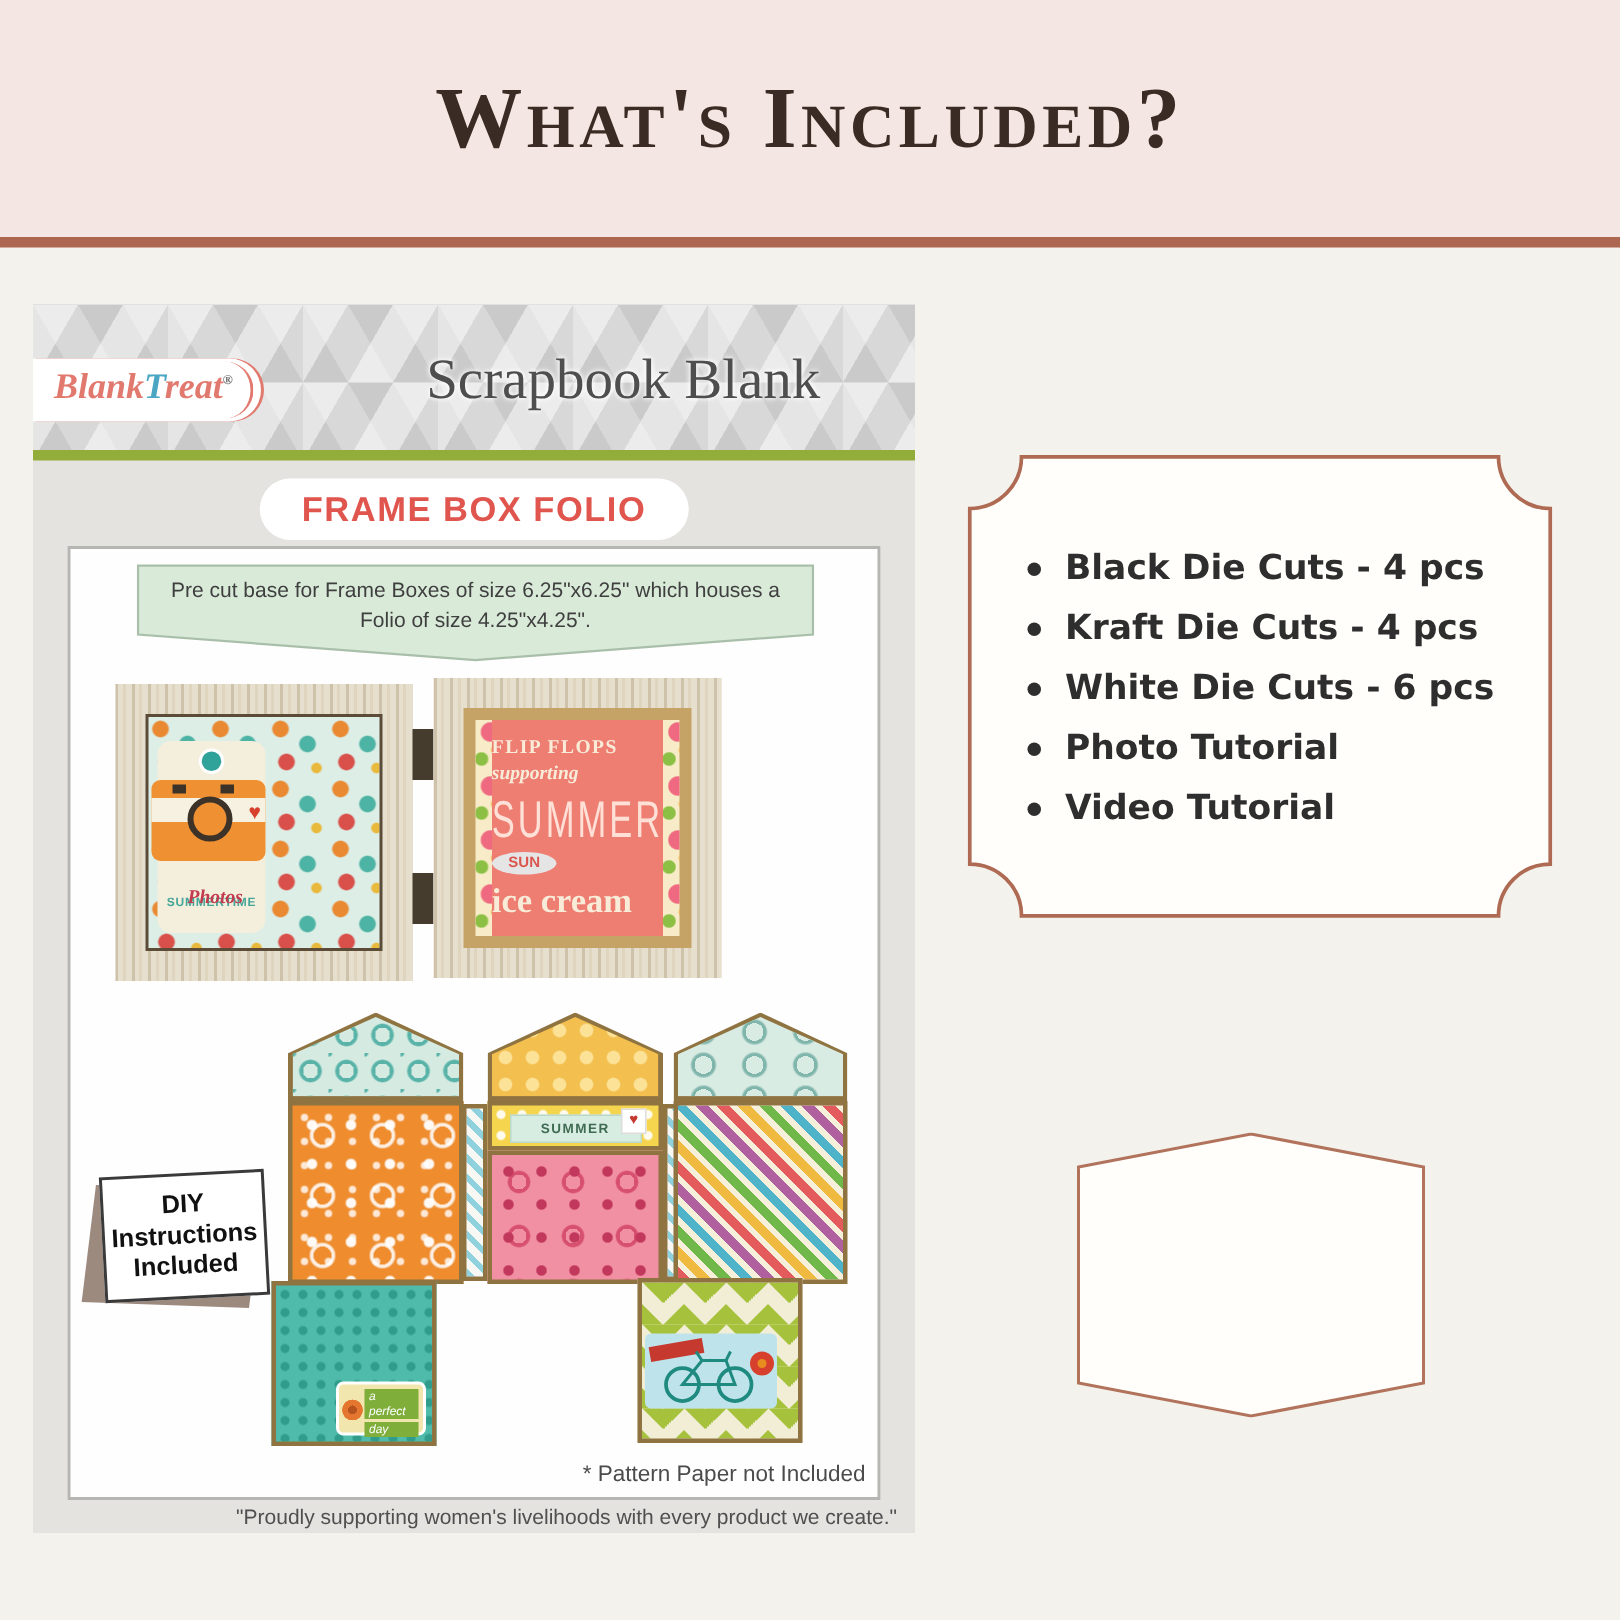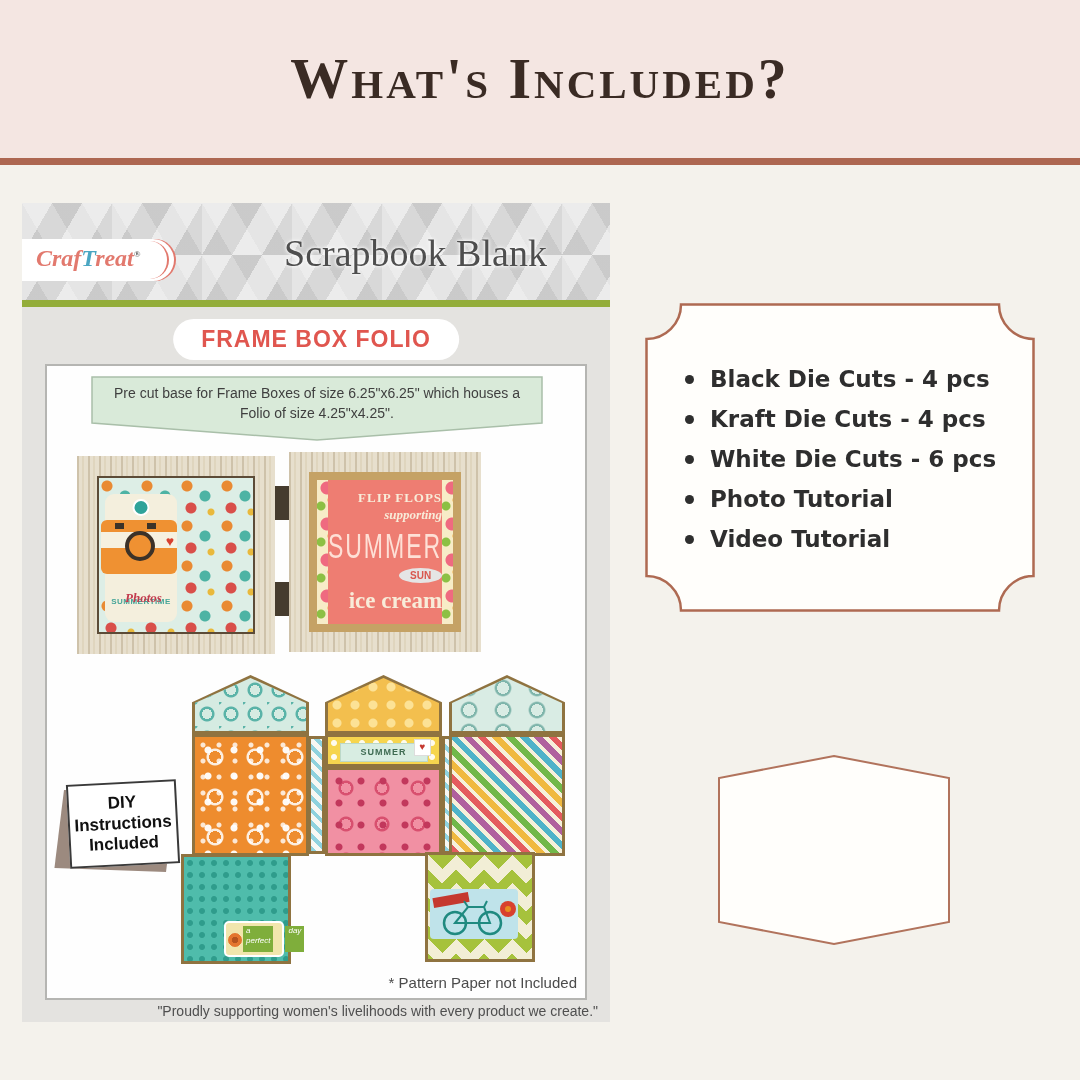--- a/index.html
+++ b/index.html
@@ -63,21 +63,21 @@
   .tag-t1{position:absolute;left:0;right:0;bottom:16px;text-align:center;font-size:8px;font-weight:700;color:#45a598;letter-spacing:.5px;}
   .tag-t2{position:absolute;left:20px;bottom:16px;font-family:"Liberation Serif",serif;font-style:italic;font-weight:700;font-size:13px;color:#c23b4e;}
 
   .frame-right{position:absolute;left:242px;top:86px;width:192px;height:200px;}
   .frame-right .kraft{position:absolute;left:20px;top:20px;width:152px;height:160px;background:#c5a265;display:flex;padding:8px;box-sizing:border-box;gap:0;}
   .floral-strip{width:20px;background-color:#f7ecc7;background-image:
       radial-gradient(circle at 10px 8px,#ef6a80 6px,transparent 7px),
       radial-gradient(circle at 4px 26px,#8cc044 4px,transparent 5px),
       radial-gradient(circle at 14px 20px,#f0a93c 3px,transparent 4px);
     background-size:22px 36px;}
-  .coral{flex:1;background:#ee7d72;display:flex;flex-direction:column;align-items:flex-end;justify-content:center;color:#f8ecd9;text-align:center;}
+  .coral{flex:1;background:#ee7d72;display:flex;flex-direction:column;align-items:flex-start;justify-content:center;color:#f8ecd9;text-align:center;}
   .fr-l1{font-family:"Liberation Serif",serif;font-weight:700;font-size:13px;letter-spacing:1px;}
   .fr-l2{font-family:"Liberation Serif",serif;font-style:italic;font-weight:700;font-size:13px;margin-top:1px;}
   .fr-l3{font-size:23px;letter-spacing:2px;transform:scaleY(1.5);margin:10px 0 8px;color:rgba(255,235,225,.9);font-weight:400;}
   .fr-l4{background:#e5e5e5;color:#d9574e;font-weight:700;font-size:10px;padding:2px 11px;border-radius:50%;}
   .fr-l5{font-family:"Liberation Serif",serif;font-weight:700;font-size:23px;margin-top:5px;}
 
   
   .block{position:absolute;border:3px solid #8f7340;box-sizing:border-box;}
   .flap{position:absolute;box-sizing:border-box;}
   .flap .fl-outer{position:absolute;inset:0;background:#8f7340;clip-path:polygon(50% 0,100% 46%,100% 100%,0 100%,0 46%);}
@@ -106,21 +106,21 @@
       linear-gradient(45deg,#a6c23c 25%,transparent 25%),
       linear-gradient(315deg,#a6c23c 25%,transparent 25%);
     background-position:14px 0,14px 0,0 0,0 0;background-size:28px 28px;}
   .blue-stripes{background:repeating-linear-gradient(45deg,#8fd2de 0 4px,#f7f7f3 4px 9px);}
   .yellow-strip{background-color:#f6d54e;background-image:radial-gradient(circle at 6px 6px,rgba(255,255,255,.9) 2.5px,transparent 3.5px);background-size:14px 14px;}
 
   .summer-banner{position:absolute;left:50%;top:6px;transform:translateX(-50%);width:86px;height:17px;background:#d8ede2;border:1px solid #bcd8c8;
     font-size:9px;font-weight:700;color:#3f6b52;letter-spacing:1px;text-align:center;line-height:16px;}
   .banner-heart{position:absolute;right:-8px;top:-5px;width:15px;height:15px;background:#fff;border:1px solid #ddd;color:#c5392f;font-size:10px;line-height:14px;text-align:center;}
 
-  .pday{position:absolute;right:4px;bottom:4px;width:60px;height:36px;background:#f1e6ad;border-radius:5px;border:2px solid #fff;box-sizing:border-box;padding:3px 3px 3px 17px;display:flex;flex-direction:row;gap:12px;}
+  .pday{position:absolute;right:4px;bottom:4px;width:60px;height:36px;background:#f1e6ad;border-radius:5px;border:2px solid #fff;box-sizing:border-box;padding:3px 3px 3px 17px;display:flex;flex-direction:column;gap:2px;}
   .pday::before{content:"";position:absolute;left:2px;top:10px;width:14px;height:14px;border-radius:50%;
     background:radial-gradient(circle,#b5541f 3px,#e4762f 3px 7px,transparent 7px);}
   .pday span{background:#7fae3b;color:#fff;font-style:italic;font-size:8px;line-height:10px;padding:0 3px;}
 
   .bike-sticker{position:absolute;left:2px;bottom:20px;width:88px;height:50px;background:#bfe3ea;border-radius:4px;}
 
   .diy{position:absolute;left:12px;top:416px;width:118px;height:92px;}
   .diy-back{position:absolute;left:0;top:10px;width:112px;height:78px;background:#9c8a7f;transform:skew(-5deg) rotate(2deg);}
   .diy-front{position:absolute;left:9px;top:0;width:106px;height:80px;background:#fff;border:2px solid #3a3a3a;transform:rotate(-3deg);
     display:flex;flex-direction:column;align-items:center;justify-content:center;font-weight:700;font-size:17px;line-height:1.22;color:#111;text-align:center;}
@@ -148,21 +148,21 @@
 
   <header class="top">
     <h1>What's Included?</h1>
   </header>
   <div class="divider"></div>
 
   <section class="product">
 
     <div class="p-header">
       <div class="logo">
-        <span class="logo-text"><span>Craf</span><span class="logo-t">T</span><span>reat</span><sup>®</sup></span>
+        <span class="logo-text"><span>Blank</span><span class="logo-t">T</span><span>reat</span><sup>®</sup></span>
       </div>
       <div class="p-title">Scrapbook Blank</div>
     </div>
     <div class="green-stripe"></div>
 
     <div class="p-badge">FRAME BOX FOLIO</div>
 
     <div class="p-box">
 
       <div class="ribbon">

